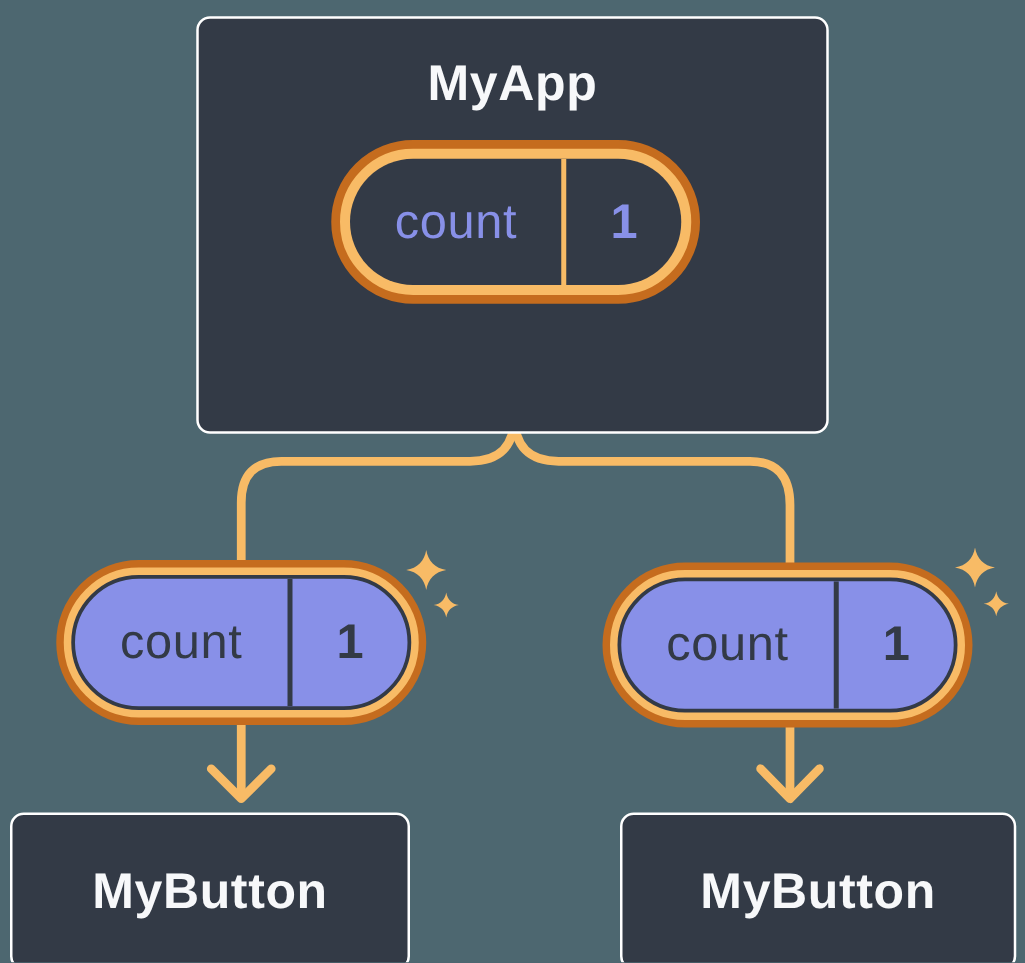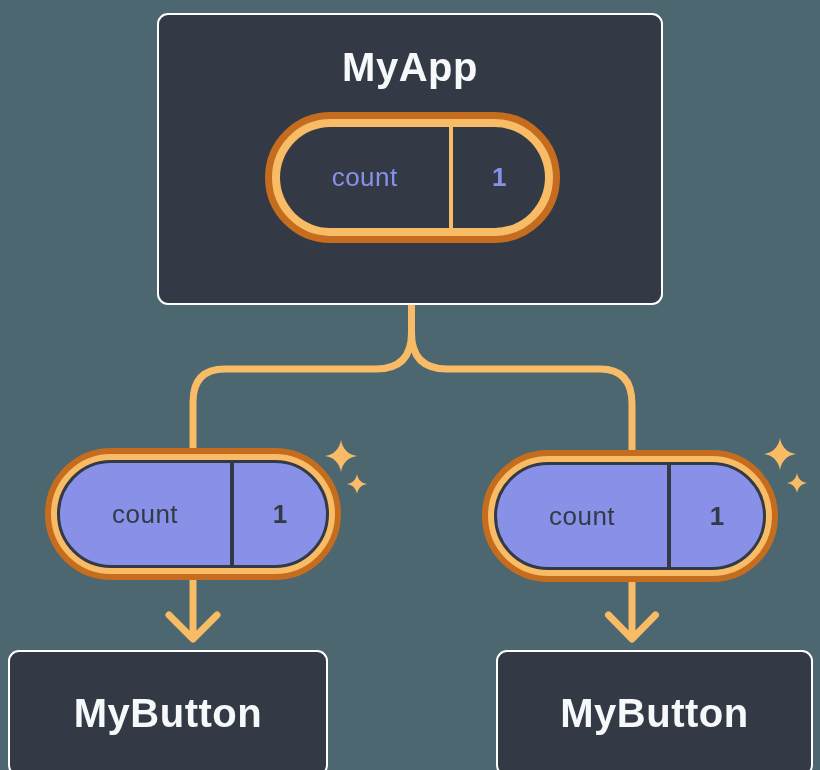--- a/index.html
+++ b/index.html
@@ -31,21 +31,21 @@
   .card{
     position:absolute;
     box-sizing:border-box;
     background:var(--card);
     border:2.5px solid var(--card-border);
     border-radius:11px;
     z-index:2;
   }
   .parent-card{
     left:157px; top:13px;
-    width:506px; height:292px;
+    width:506px; height:334px;
   }
   .card-title{
     color:var(--text-light);
     font-size:40px;
     font-weight:700;
     text-align:center;
     letter-spacing:0.5px;
   }
   .parent-card .card-title{
     margin-top:30px;
@@ -98,21 +98,21 @@
     background:var(--purple);
     border:3px solid var(--card);
   }
   .pill-prop .pill-cell{ color:var(--card); }
   .pill-prop .pill-divider{ background:var(--card); }
 
   .pill-cell{
     display:flex;
     align-items:center;
     justify-content:center;
-    font-size:26px;
+    font-size:39px;
   }
   .pill-name{ flex:1.85; font-weight:400; letter-spacing:0.5px; }
   .pill-value{ flex:1; font-weight:700; }
   .pill-divider{ width:4px; flex:none; }
 </style>
 </head>
 <body>
 
 <div class="canvas">
 

